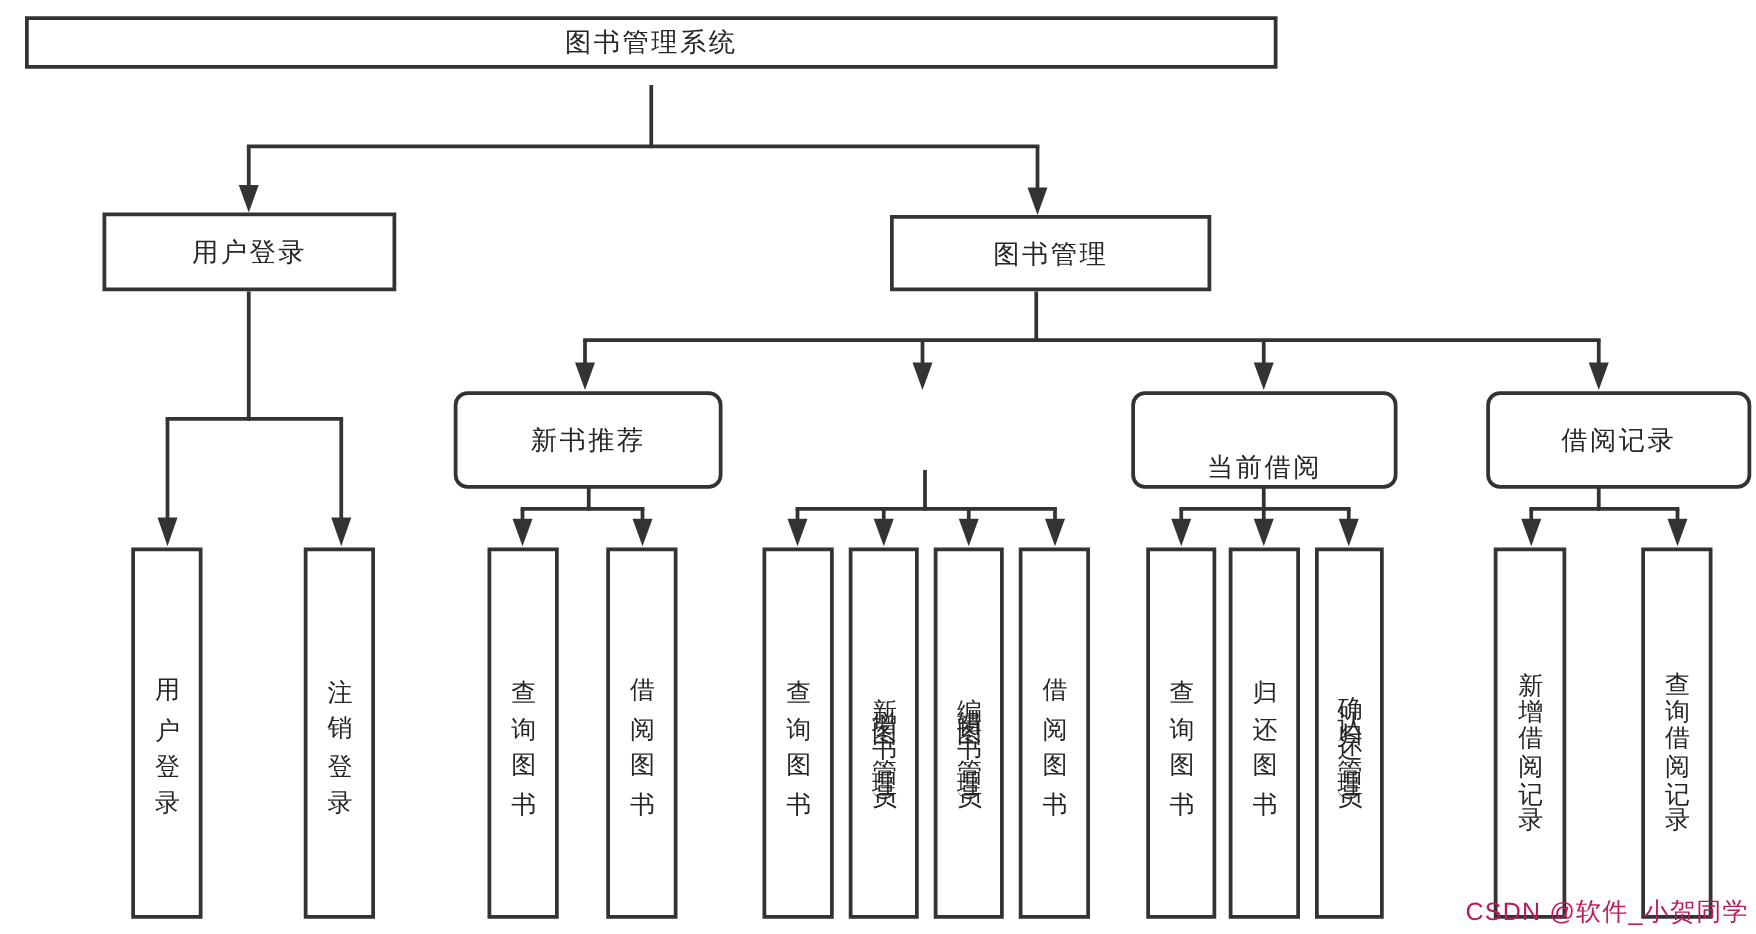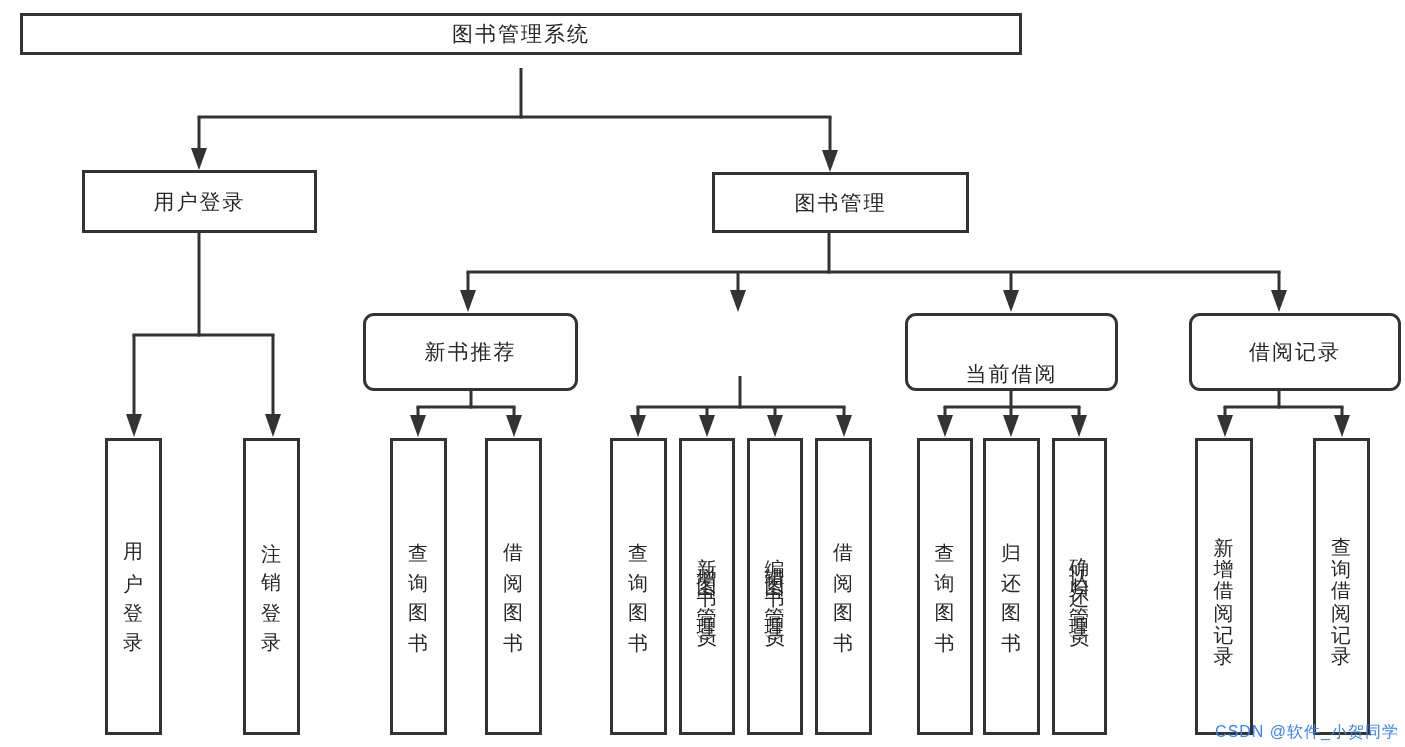--- a/index.html
+++ b/index.html
@@ -63,22 +63,22 @@
   .L3d { left: 815px;  width: 57px; }
   .L4a { left: 917px;  width: 56px; }
   .L4b { left: 983px;  width: 57px; }
   .L4c { left: 1052px; width: 55px; }
   .L5a { left: 1195px; width: 58px; }
   .L5b { left: 1313px; width: 57px; }
   .watermark {
     position: absolute;
     right: 6px;
     bottom: 4px;
-    font-size: 16px;
-    color: #3b82f6;
+    font-size: 20px;
+    color: #be185d;
     letter-spacing: 1px;
     white-space: nowrap;
   }
 </style>
 </head>
 <body>
 
 <div id="canvas">
 
   <svg id="wires" viewBox="0 0 1405 747" xmlns="http://www.w3.org/2000/svg" stroke="#333333" stroke-width="3" fill="#333333">

